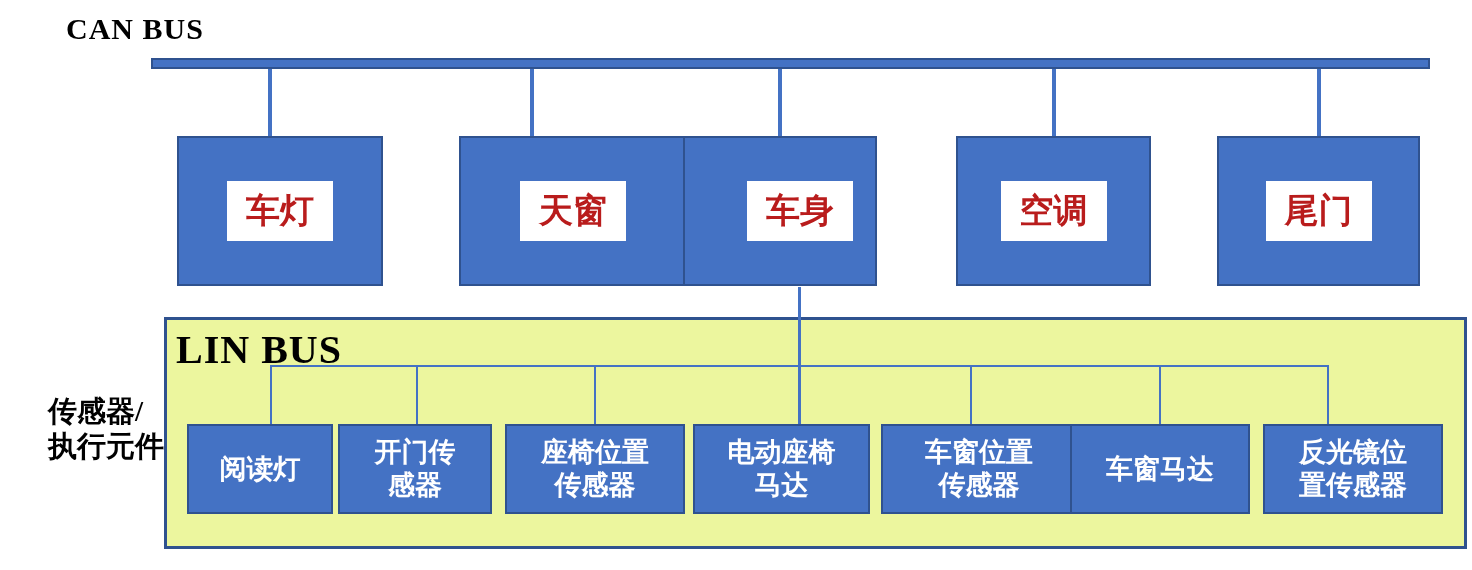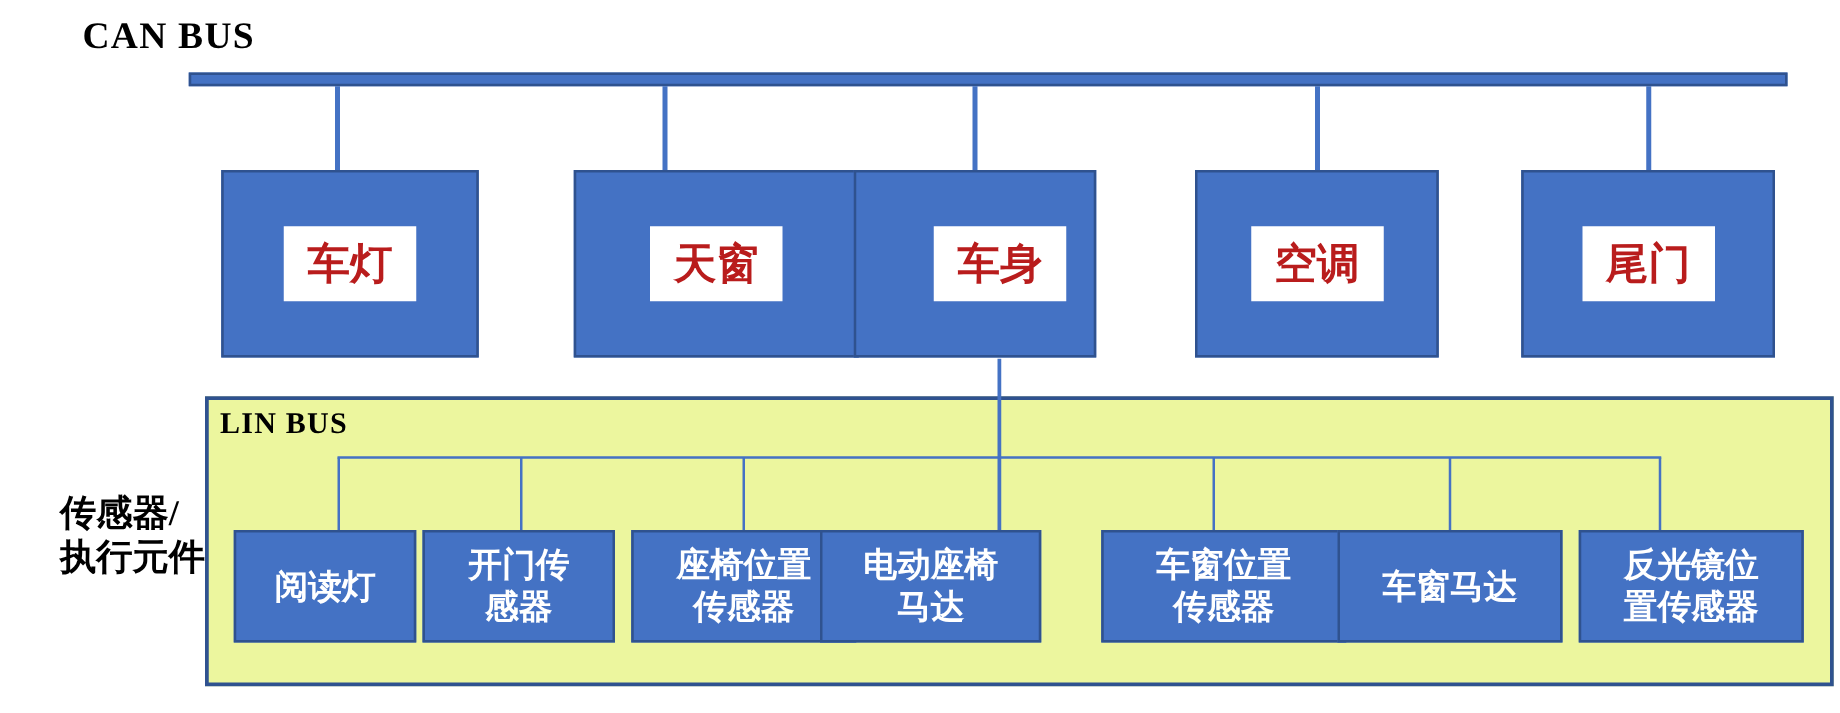--- a/index.html
+++ b/index.html
@@ -33,38 +33,38 @@
     font-size:34px;font-weight:bold;color:#b91c1c;white-space:nowrap;
   }
   .body-drop-line{
     position:absolute;left:798px;top:287px;width:3px;height:137px;background:#4472C4;
   }
   .lin-panel{
     position:absolute;left:164px;top:317px;width:1303px;height:232px;
     background:#ECF69E;border:3px solid #2F528F;box-sizing:border-box;
   }
   .lin-title{
-    position:absolute;left:176px;top:326px;font-size:24px;font-weight:bold;color:#000;
+    position:absolute;left:176px;top:326px;font-size:40px;font-weight:bold;color:#000;
     letter-spacing:1px;white-space:nowrap;
   }
   .lin-line{
     position:absolute;left:270px;top:365px;width:1059px;height:2px;background:#4472C4;
   }
   .lin-stub{
     position:absolute;top:366px;height:58px;width:2px;background:#4472C4;
   }
   .lstub-1{left:270px;} .lstub-2{left:416px;} .lstub-3{left:594px;}
   .lstub-5{left:970px;} .lstub-6{left:1159px;} .lstub-7{left:1327px;}
   .lin-node{
     position:absolute;top:424px;height:90px;background:#4472C4;border:2px solid #2F528F;
     box-sizing:border-box;display:flex;flex-direction:column;align-items:center;justify-content:center;
     color:#ffffff;font-size:27px;font-weight:bold;line-height:1.22;text-align:center;
   }
   .lnode-1{left:187px;width:146px;} .lnode-2{left:338px;width:154px;}
-  .lnode-3{left:505px;width:180px;} .lnode-4{left:656px;width:177px;}
+  .lnode-3{left:505px;width:180px;} .lnode-4{left:693px;width:177px;}
   .lnode-5{left:881px;width:196px;} .lnode-6{left:1070px;width:180px;}
   .lnode-7{left:1263px;width:180px;}
   .node-line{display:block;white-space:nowrap;}
   .node-line:empty{display:none;}
   .side-label{
     position:absolute;left:20px;top:394px;font-size:29px;font-weight:bold;color:#000;
     line-height:1.22;
     margin-left:28px;
   }
 </style>

